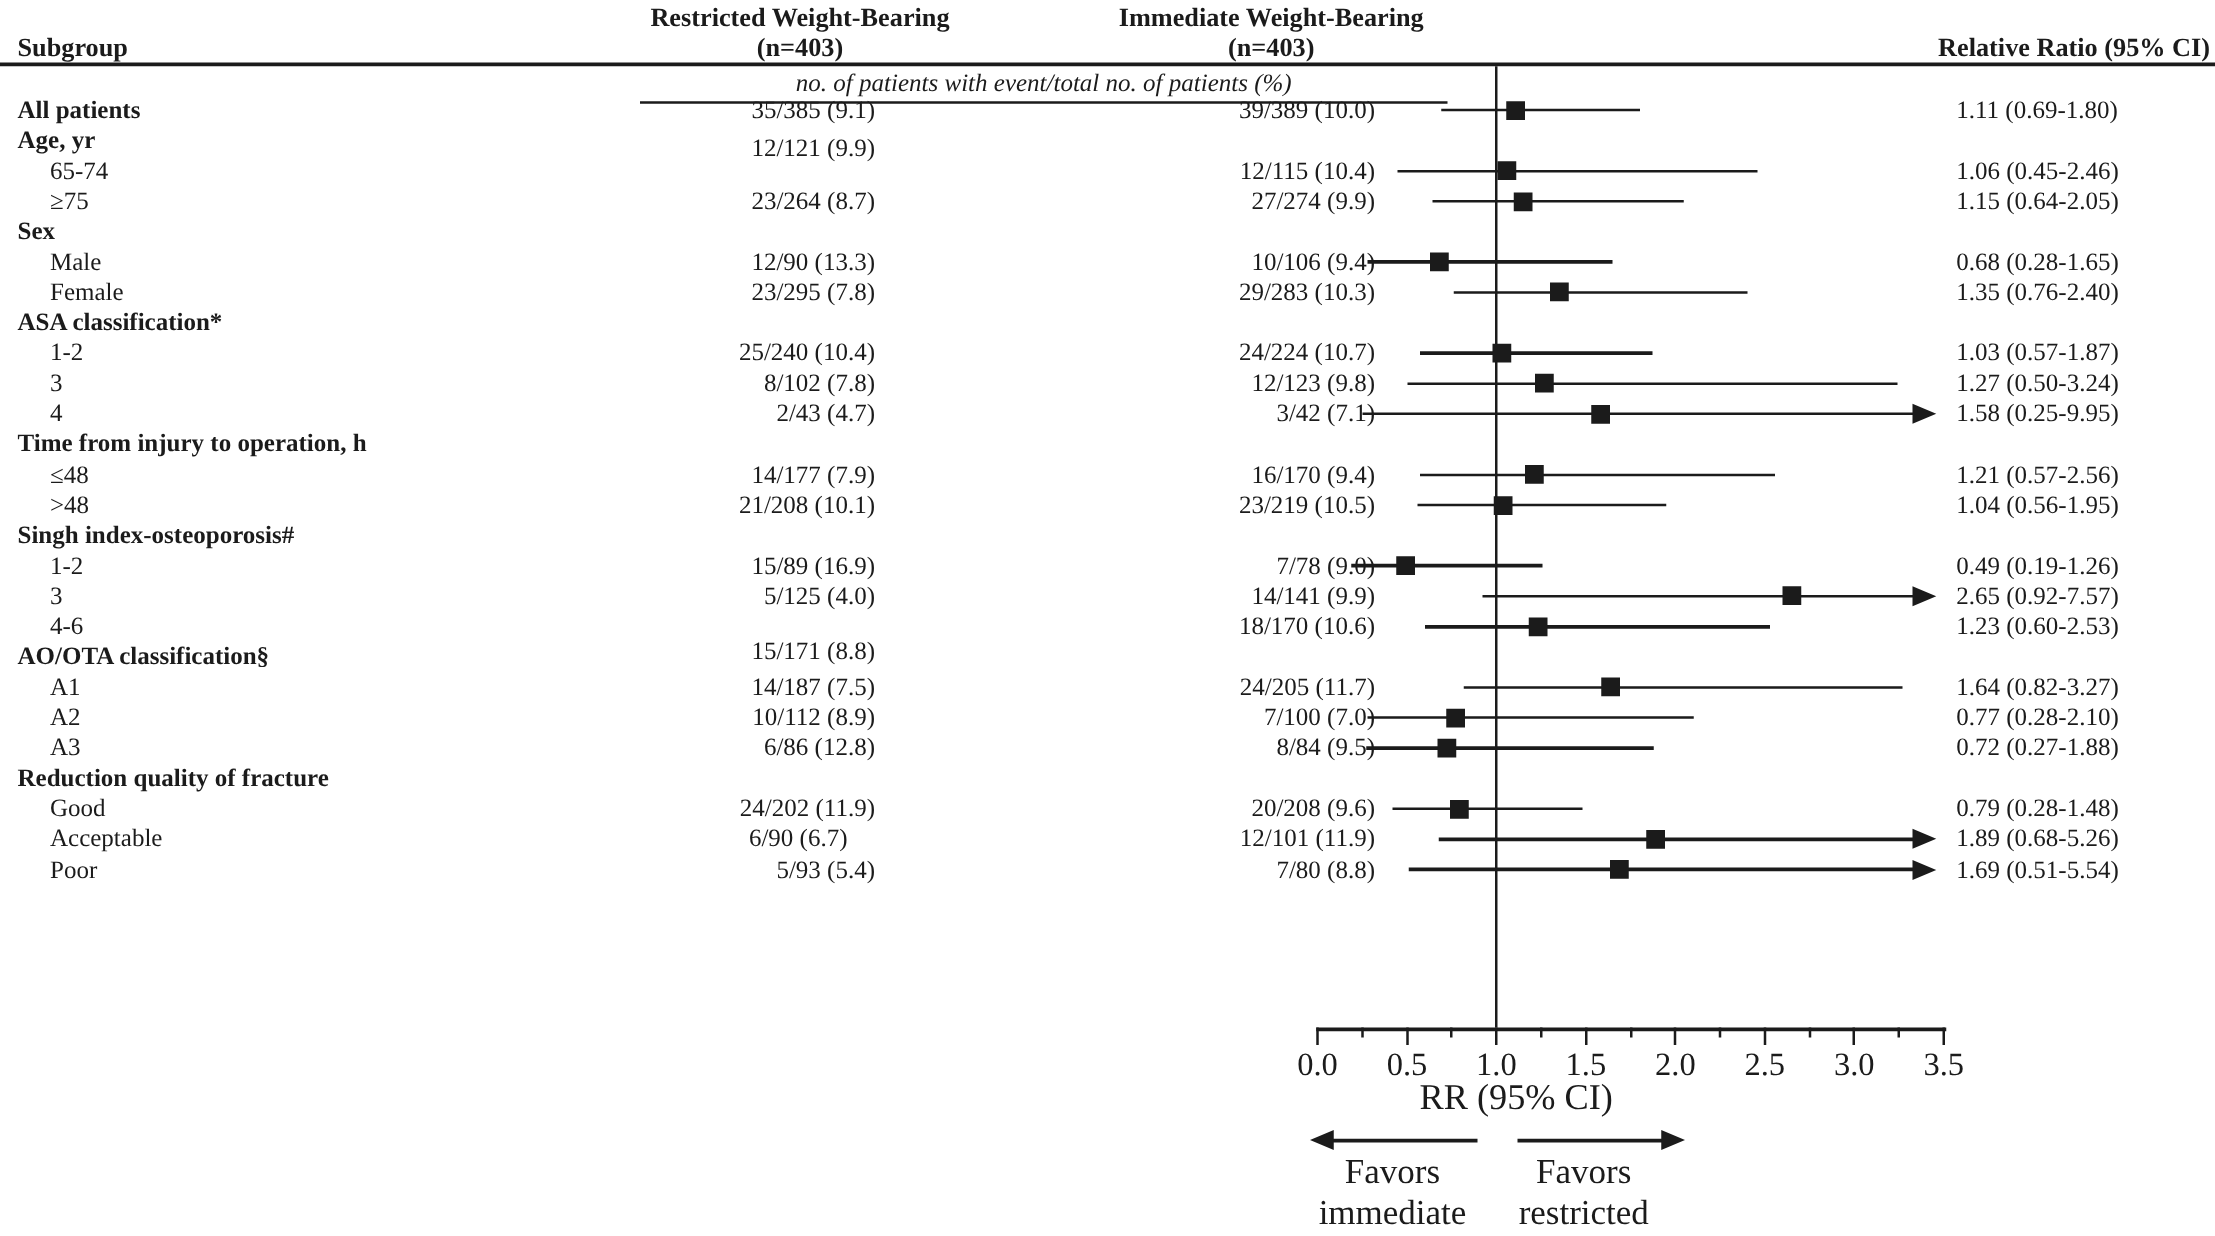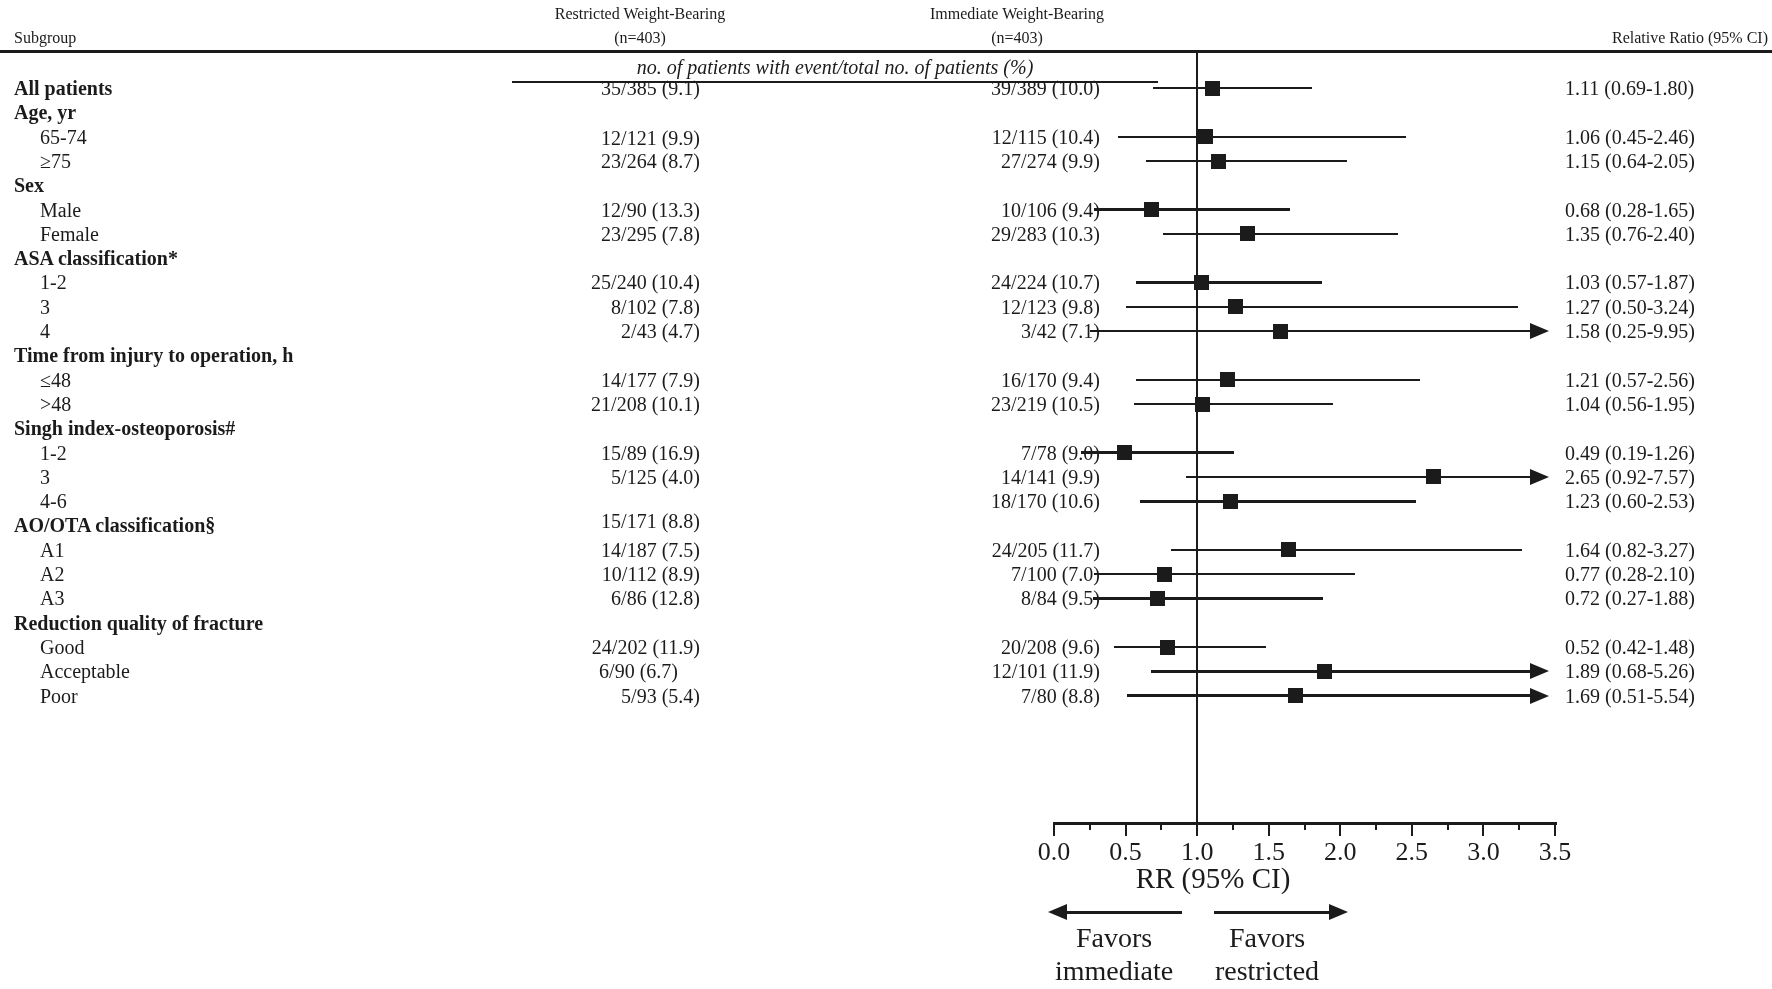--- a/index.html
+++ b/index.html
@@ -1,21 +1,21 @@
 <!DOCTYPE html>
 <html><head>
 <meta charset="utf-8">
 <style>
   html,body{margin:0;padding:0;background:#ffffff;}
   .canvas{
     position:relative;width:1772px;height:989px;background:#ffffff;
     font-family:"Liberation Serif","DejaVu Serif",serif;color:#1b1b1b;overflow:hidden;
   }
   .abs{position:absolute;}
-  .hdr{font-weight:normal;font-size:16px;line-height:24px;}
+  .hdr{font-weight:bold;font-size:21px;line-height:24px;}
   .center{text-align:center;}
   .right{text-align:right;}
   .rule{background:#1b1b1b;}
   .subnote{font-style:italic;font-size:20px;}
   .rowtext{font-size:20px;line-height:24.3px;height:24.3px;white-space:nowrap;}
   .bold{font-weight:bold;}
   .ticklabel{font-size:26px;line-height:28px;text-align:center;}
   .axislabel{font-size:29px;line-height:32px;text-align:center;}
   .favors{font-size:28px;line-height:33px;text-align:center;}
   .ciline{background:#1b1b1b;height:2.5px;}
@@ -50,21 +50,21 @@
 
   <div class="abs rule" style="left:1196px;top:53px;width:2px;height:769px;"></div>
 
   <div class="abs" id="rows" style="left:0;top:0;width:1772px;height:989px;">
       <div class="abs rowtext bold" style="left:14px;top:76px;">All patients</div>
       <div class="abs rowtext right" style="left:430px;top:76px;width:270px;">35/385 (9.1)</div>
       <div class="abs rowtext right" style="left:830px;top:76px;width:270px;">39/389 (10.0)</div>
       <div class="abs rowtext" style="left:1565px;top:76px;">1.11 (0.69-1.80)</div>
       <div class="abs rowtext bold" style="left:14px;top:100.3px;">Age, yr</div>
       <div class="abs rowtext" style="left:40px;top:124.6px;">65-74</div>
-      <div class="abs rowtext right" style="left:430px;top:126px;width:270px;">12/121 (9.9)</div>
+      <div class="abs rowtext right" style="left:430px;top:107px;width:270px;">12/121 (9.9)</div>
       <div class="abs rowtext right" style="left:830px;top:124.6px;width:270px;">12/115 (10.4)</div>
       <div class="abs rowtext" style="left:1565px;top:124.6px;">1.06 (0.45-2.46)</div>
       <div class="abs rowtext" style="left:40px;top:148.9px;">≥75</div>
       <div class="abs rowtext right" style="left:430px;top:148.9px;width:270px;">23/264 (8.7)</div>
       <div class="abs rowtext right" style="left:830px;top:148.9px;width:270px;">27/274 (9.9)</div>
       <div class="abs rowtext" style="left:1565px;top:148.9px;">1.15 (0.64-2.05)</div>
       <div class="abs rowtext bold" style="left:14px;top:173.2px;">Sex</div>
       <div class="abs rowtext" style="left:40px;top:197.5px;">Male</div>
       <div class="abs rowtext right" style="left:430px;top:197.5px;width:270px;">12/90 (13.3)</div>
       <div class="abs rowtext right" style="left:830px;top:197.5px;width:270px;">10/106 (9.4)</div>
@@ -118,21 +118,21 @@
       <div class="abs rowtext right" style="left:830px;top:562px;width:270px;">7/100 (7.0)</div>
       <div class="abs rowtext" style="left:1565px;top:562px;">0.77 (0.28-2.10)</div>
       <div class="abs rowtext" style="left:40px;top:586.3px;">A3</div>
       <div class="abs rowtext right" style="left:430px;top:586.3px;width:270px;">6/86 (12.8)</div>
       <div class="abs rowtext right" style="left:830px;top:586.3px;width:270px;">8/84 (9.5)</div>
       <div class="abs rowtext" style="left:1565px;top:586.3px;">0.72 (0.27-1.88)</div>
       <div class="abs rowtext bold" style="left:14px;top:610.6px;">Reduction quality of fracture</div>
       <div class="abs rowtext" style="left:40px;top:634.9px;">Good</div>
       <div class="abs rowtext right" style="left:430px;top:634.9px;width:270px;">24/202 (11.9)</div>
       <div class="abs rowtext right" style="left:830px;top:634.9px;width:270px;">20/208 (9.6)</div>
-      <div class="abs rowtext" style="left:1565px;top:634.9px;">0.52 (0.42-1.48)</div>
+      <div class="abs rowtext" style="left:1565px;top:634.9px;">0.79 (0.28-1.48)</div>
       <div class="abs rowtext" style="left:40px;top:659.2px;">Acceptable</div>
       <div class="abs rowtext right" style="left:408px;top:659.2px;width:270px;">6/90 (6.7)</div>
       <div class="abs rowtext right" style="left:830px;top:659.2px;width:270px;">12/101 (11.9)</div>
       <div class="abs rowtext" style="left:1565px;top:659.2px;">1.89 (0.68-5.26)</div>
       <div class="abs rowtext" style="left:40px;top:683.5px;">Poor</div>
       <div class="abs rowtext right" style="left:430px;top:683.5px;width:270px;">5/93 (5.4)</div>
       <div class="abs rowtext right" style="left:830px;top:683.5px;width:270px;">7/80 (8.8)</div>
       <div class="abs rowtext" style="left:1565px;top:683.5px;">1.69 (0.51-5.54)</div>
     </div>
   <div class="abs" id="plot" style="left:0;top:0;width:1772px;height:989px;">

